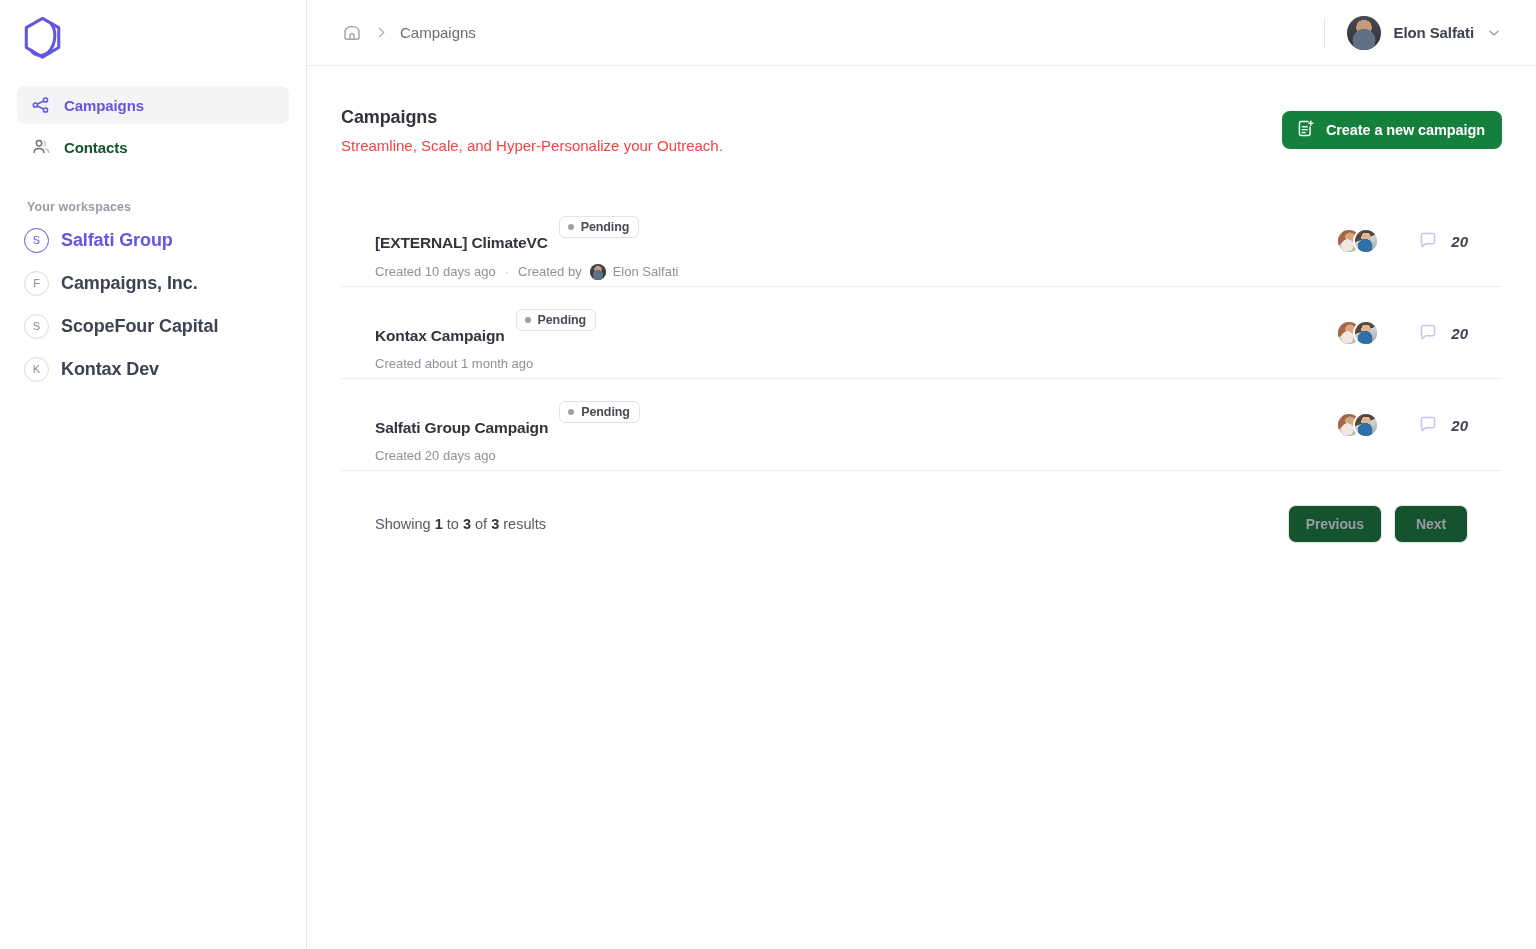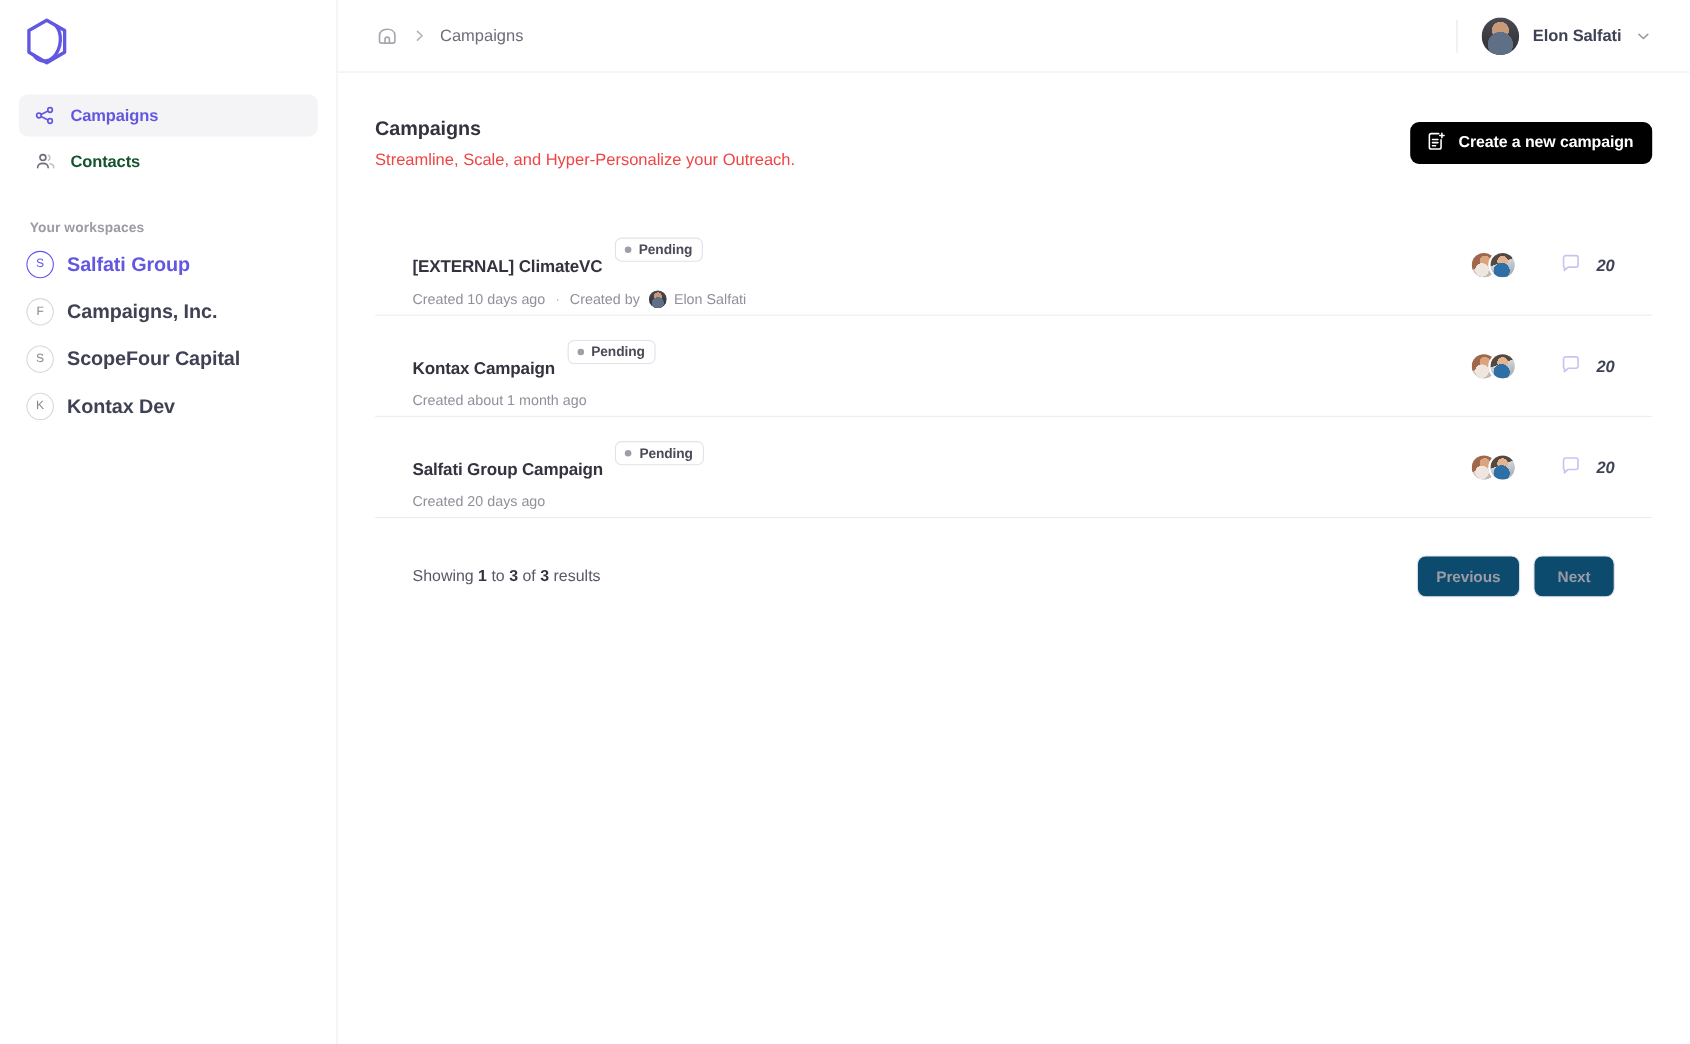--- a/index.html
+++ b/index.html
@@ -149,21 +149,21 @@
   }
   .page-sub {
     font-size: 15px;
     color: #ef4444;
     font-weight: 400;
   }
   .primary-btn {
     margin-left: auto;
     margin-top: 4px;
     height: 38px;
-    background: #000000;
+    background: #15803d;
     color: #fff;
     border: none;
     border-radius: 8px;
     padding: 0 17px 0 14px;
     display: flex; align-items: center;
     gap: 11px;
     font-size: 14.5px;
     font-weight: 700;
     letter-spacing: -0.1px;
     cursor: pointer;
@@ -239,21 +239,21 @@
   }
   .showing { font-size: 14.5px; color: #585867; }
   .showing b { font-weight: 700; color: #33333f; }
   .pager { margin-left: auto; display: flex; gap: 12px; }
   .pg-btn {
     height: 38px;
     min-width: 74px;
     padding: 0 17px;
     border: 1px solid #e4e4ea;
     border-radius: 8px;
-    background: #0c4a6e;
+    background: #14532d;
     font-size: 14px;
     font-weight: 700;
     color: #9b9ba6;
     letter-spacing: -0.1px;
     cursor: pointer;
     font-family: "Liberation Sans", sans-serif;
   }
 
   
   .ph { position: absolute; inset: 0; }

